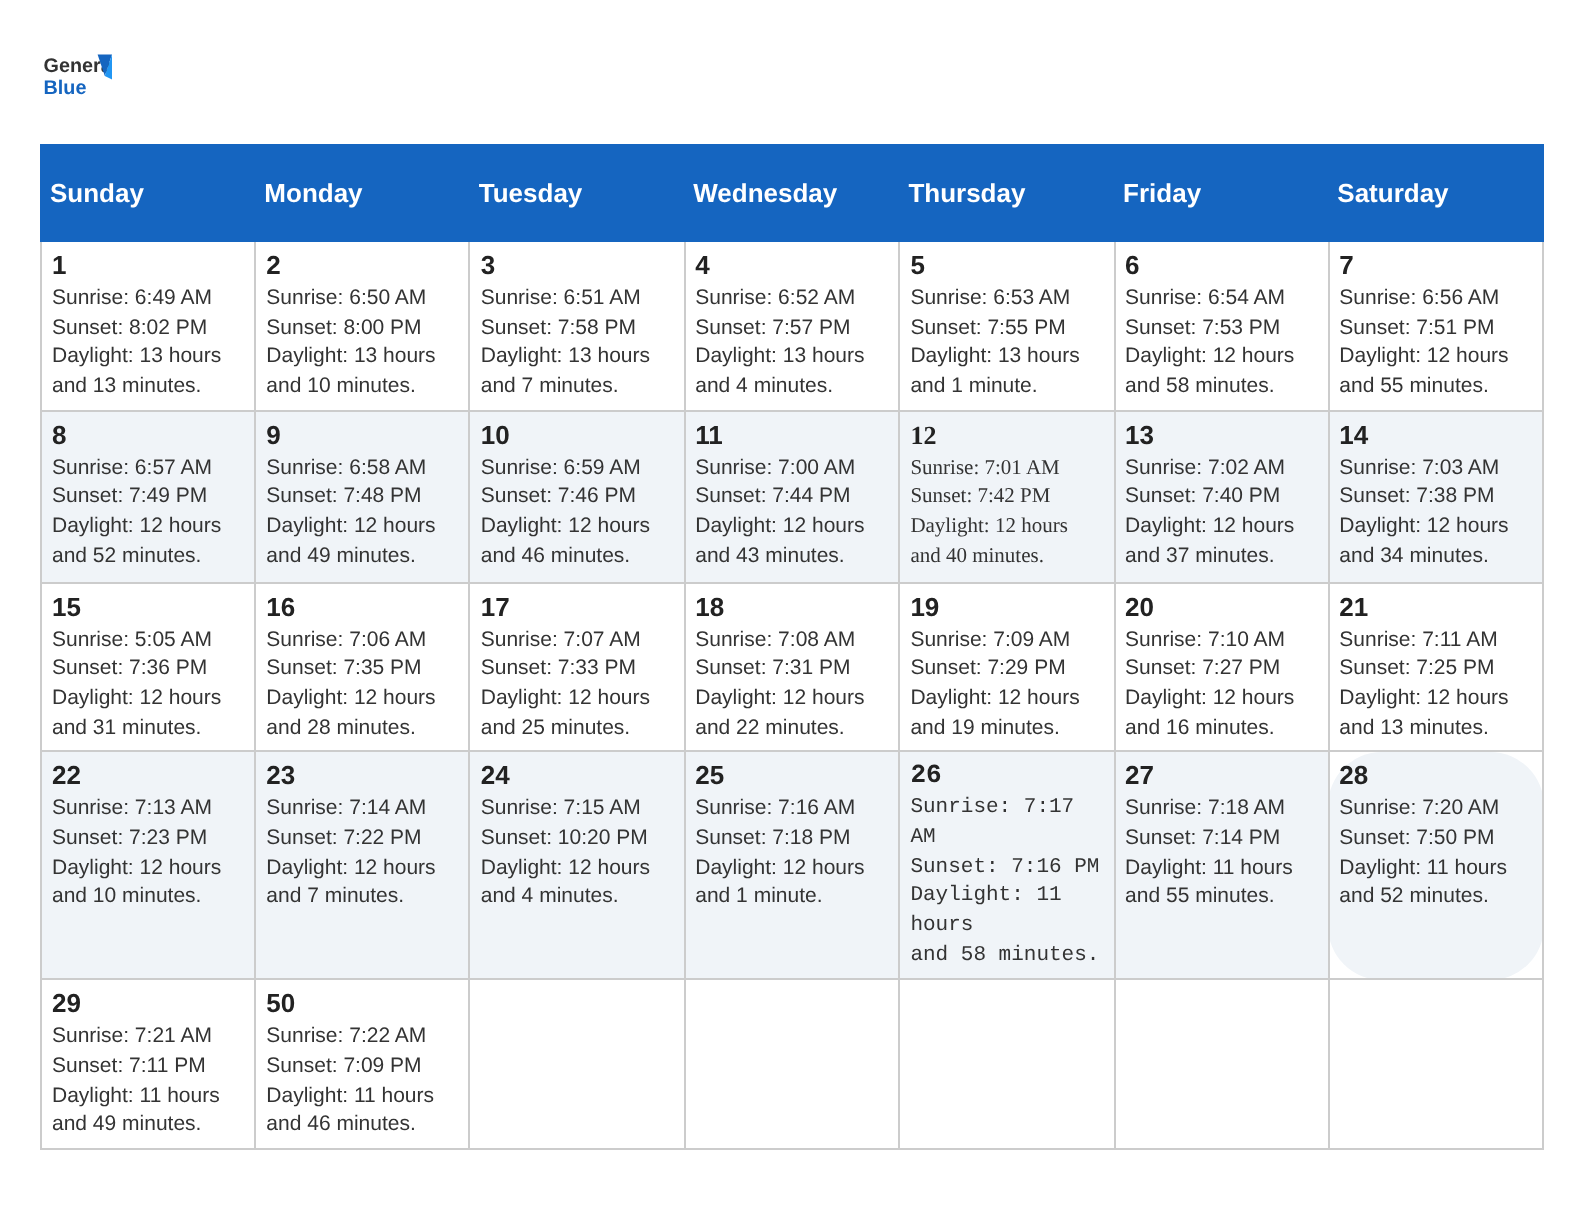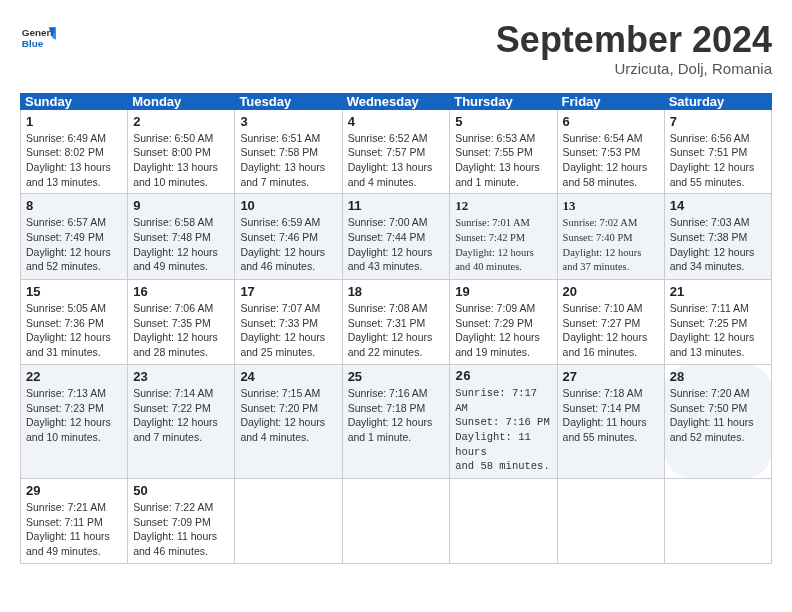--- a/index.html
+++ b/index.html
@@ -39,21 +39,21 @@
       color: #555;
     }
     .calendar {
       width: 100%;
       border-collapse: collapse;
       font-size: 11px;
     }
     .calendar th {
       background: #1565c0;
       color: #fff;
-      padding: 0 4px;
+      padding: 16px 4px;
       text-align: left;
       font-size: 13px;
       font-weight: bold;
       border: 1px solid #1565c0;
     }
     .calendar td {
       border: 1px solid #ccc;
       vertical-align: top;
       padding: 4px 5px;
       width: 108px;
@@ -80,24 +80,20 @@
 
 <div class="header">
   <div class="logo">
     <svg class="logo-icon" viewBox="0 0 40 40">
       <text x="2" y="18" font-size="11" font-weight="bold" fill="#333" font-family="Arial">General</text>
       <text x="2" y="30" font-size="11" font-weight="bold" fill="#1565c0" font-family="Arial">Blue</text>
       <polygon points="32,8 40,8 36,20" fill="#1565c0"></polygon>
       <polygon points="36,20 40,8 40,22" fill="#2196f3"></polygon>
     </svg>
   </div>
-  <div class="title-block">
-    <div class="month-title">September 2024</div>
-    <div class="subtitle">Urzicuta, Dolj, Romania</div>
-  </div>
 </div>
 
 <table class="calendar">
   <thead>
     <tr>
     <th>Sunday</th>
         <th>Monday</th>
         <th>Tuesday</th>
         <th>Wednesday</th>
         <th>Thursday</th>
@@ -210,21 +206,21 @@
         </td>
         <td style="background: rgb(240, 244, 248); font-family: Liberation Serif, serif;">
           <div class="day-num">12</div>
           <div class="day-info">
             <div>Sunrise: 7:01 AM</div>
             <div>Sunset: 7:42 PM</div>
             <div>Daylight: 12 hours</div>
             <div>and 40 minutes.</div>
           </div>
         </td>
-        <td style="background: rgb(240, 244, 248); font-family: Liberation Serif, serif;">
+        <td style="background: rgb(240, 244, 248);">
           <div class="day-num">13</div>
           <div class="day-info">
             <div>Sunrise: 7:02 AM</div>
             <div>Sunset: 7:40 PM</div>
             <div>Daylight: 12 hours</div>
             <div>and 37 minutes.</div>
           </div>
         </td>
         <td style="background: rgb(240, 244, 248);">
           <div class="day-num">14</div>
@@ -317,21 +313,21 @@
             <div>Sunrise: 7:14 AM</div>
             <div>Sunset: 7:22 PM</div>
             <div>Daylight: 12 hours</div>
             <div>and 7 minutes.</div>
           </div>
         </td>
         <td style="background: rgb(240, 244, 248);">
           <div class="day-num">24</div>
           <div class="day-info">
             <div>Sunrise: 7:15 AM</div>
-            <div>Sunset: 7:20 PM</div>
+            <div>Sunset: 10:20 PM</div>
             <div>Daylight: 12 hours</div>
             <div>and 4 minutes.</div>
           </div>
         </td>
         <td style="background: rgb(240, 244, 248);">
           <div class="day-num">25</div>
           <div class="day-info">
             <div>Sunrise: 7:16 AM</div>
             <div>Sunset: 7:18 PM</div>
             <div>Daylight: 12 hours</div>

